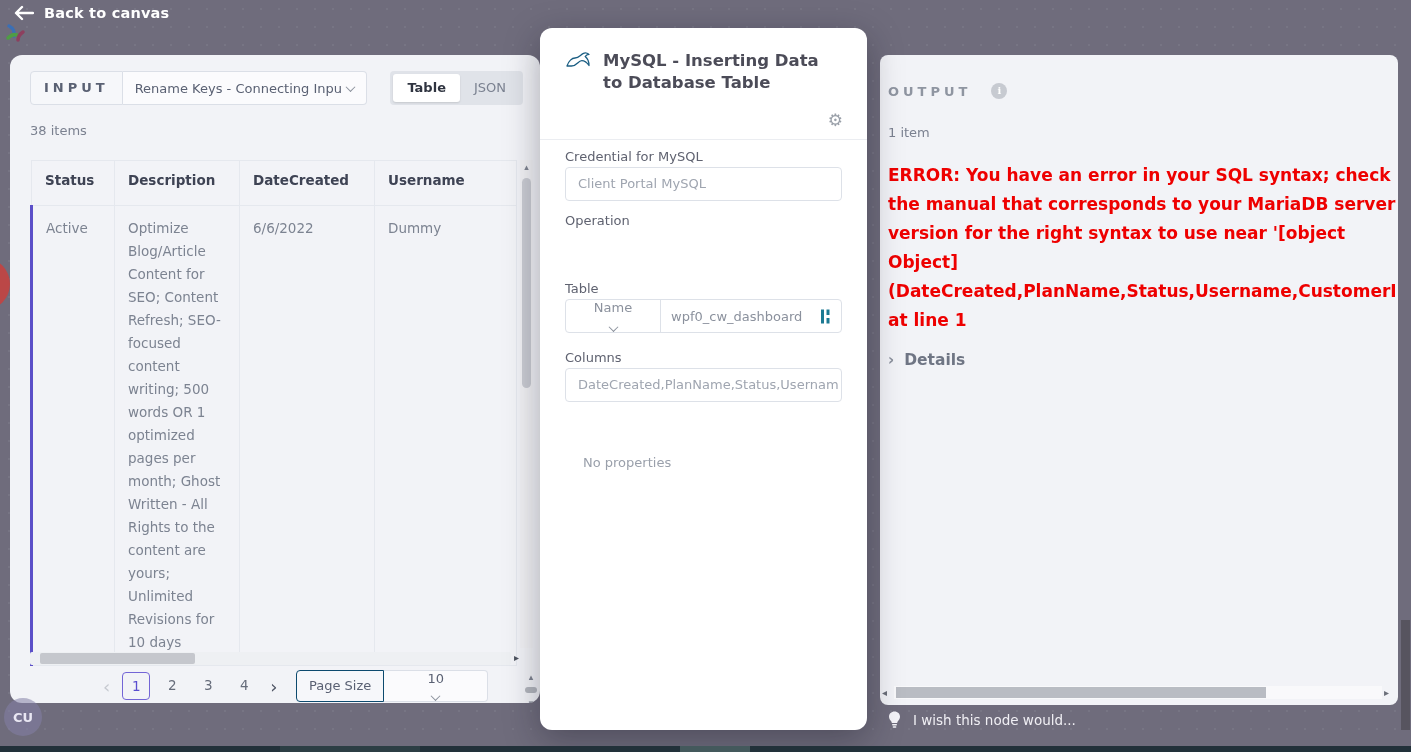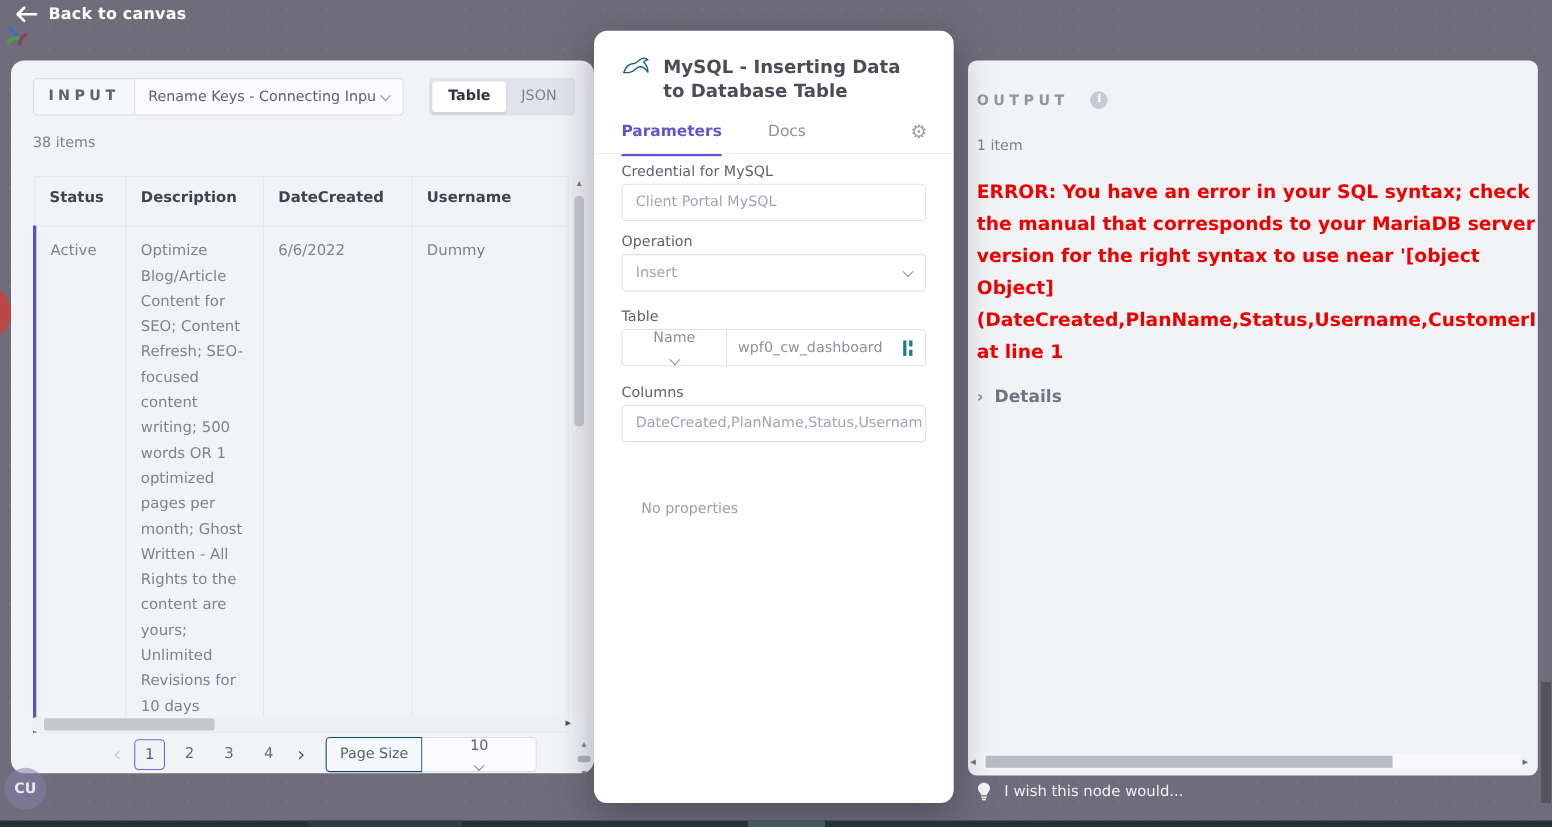--- a/index.html
+++ b/index.html
@@ -197,35 +197,27 @@
     </div>
   </div>
 
   <div class="modal">
     <div class="modal-title-row">
       <svg width="26" height="20" viewBox="0 0 26 18">
         <path d="M2 15 C3.5 10 7 7 10 7 C14 7 15.5 3.5 18.5 2.3 C20.5 1.5 22.5 2.2 24 3.4 C22 3.4 20.8 4.4 20.2 5.6 C22.8 7.8 24 11 24 14.5 C22 11.5 19.5 9.6 16.8 9.6 C13 9.6 12 15 6.5 15 Z" fill="none" stroke="#1b5e83" stroke-width="1.3" stroke-linejoin="round"></path>
       </svg>
       <div class="modal-title">MySQL - Inserting Data to Database Table</div>
     </div>
-    <div class="tabs">
-      <div class="tab active">Parameters</div>
-      <div class="tab">Docs</div>
-    </div>
     <div class="gear">⚙</div>
     <div class="tab-divider"></div>
 
     <div class="field-label" style="top:121px">Credential for MySQL</div>
     <div class="input-box" style="top:139px">Client Portal MySQL</div>
 
     <div class="field-label" style="top:185px">Operation</div>
-    <div class="select-box" style="top:203px">
-      <span>Insert</span>
-      <span class="chev"></span>
-    </div>
 
     <div class="field-label" style="top:253px">Table</div>
     <div class="combo" style="top:271px">
       <div class="mode">
         <span>Name</span>
         <span class="chev"></span>
       </div>
       <div class="val">wpf0_cw_dashboard</div>
       <span class="expr-icon">
         <svg width="12" height="15" viewBox="0 0 12 15">

